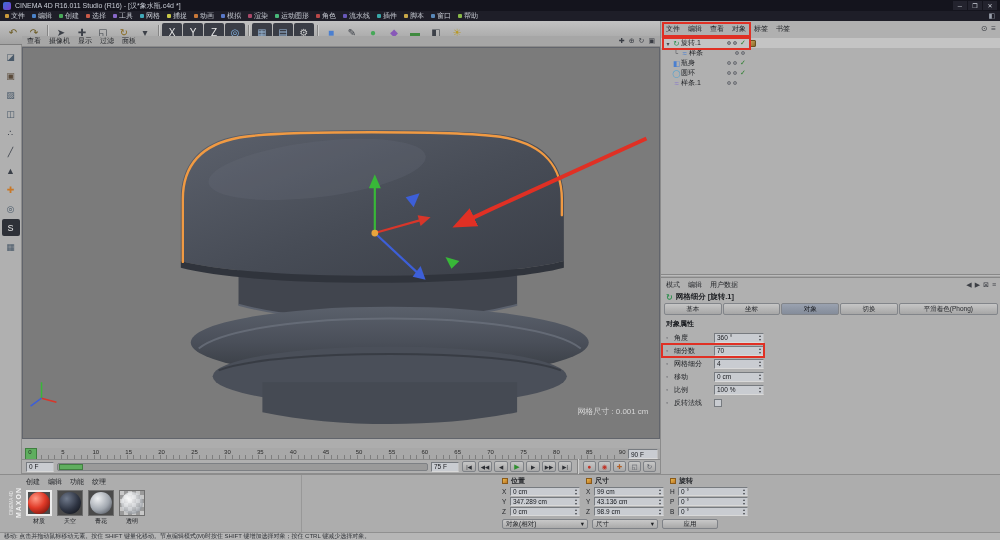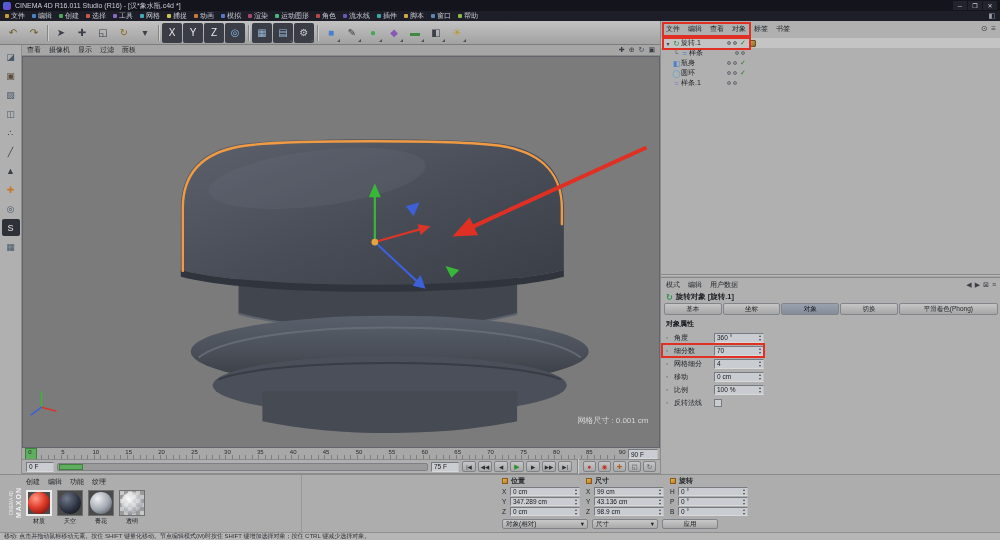--- a/index.html
+++ b/index.html
@@ -22,21 +22,21 @@
   #toolbar{position:absolute;left:0;top:21px;width:660px;height:24px;background:linear-gradient(#c2c2c2,#a2a2a2);border-bottom:1px solid #7d7d7d;display:flex;align-items:center;gap:1px;padding:0 3px;}
   .tb-btn{width:20px;height:20px;border-radius:2px;display:flex;align-items:center;justify-content:center;font-size:10px;position:relative;flex:none;}
   .tb-sep{width:1px;height:16px;background:#858585;margin:0 2px;box-shadow:1px 0 0 #cdcdcd;flex:none;}
   .tb-corner{position:absolute;right:1px;bottom:1px;width:0;height:0;border-left:3px solid transparent;border-bottom:3px solid #4d4f55;}
 
   
   #lefttools{position:absolute;left:0;top:45px;width:22px;height:429px;background:#b0b0b0;border-right:1px solid #8d8d8d;display:flex;flex-direction:column;align-items:center;padding-top:3px;gap:2px;}
   .lt-btn{width:18px;height:17px;border-radius:2px;display:flex;align-items:center;justify-content:center;font-size:9px;flex:none;}
 
   
-  #viewport{position:absolute;left:22px;top:45px;width:638px;height:403px;background:#7b7b7b;}
+  #viewport{position:absolute;left:22px;top:36px;width:638px;height:403px;background:#7b7b7b;}
   #vp-menus{position:absolute;left:0;top:0;width:638px;height:11px;background:#a6a6a6;border-bottom:1px solid #8a8a8a;display:flex;align-items:center;gap:8px;padding:0 5px;font-size:7px;color:#24262a;}
   #vp-corner{margin-left:auto;display:flex;gap:4px;font-size:7px;color:#3a3d44;}
   #vp-canvas{position:absolute;left:0;top:11px;width:638px;height:392px;border:1px solid #62656c;background:#7b7b7b;}
   #scene{width:100%;height:100%;display:block;}
 
   
   #ruler{position:absolute;left:22px;top:448px;width:638px;height:12px;background:#a8a8a8;border-bottom:1px solid #8a8a8a;overflow:hidden;}
   #ruler .minor{position:absolute;left:6px;right:44px;bottom:0;height:4px;background:repeating-linear-gradient(90deg,#7e7e7e 0 1px,transparent 1px 6.58px);}
   .tick{position:absolute;top:1px;font-size:6px;color:#2a2a2a;transform:translateX(-50%);}
   #playhead{position:absolute;left:3px;top:0;width:12px;height:12px;background:#5fae5f;border:1px solid #3f7f3f;}
@@ -610,21 +610,21 @@
           </span>
         <span id="am-corner">
             <span>◀</span>
             <span>▶</span>
             <span>⊠</span>
             <span>≡</span>
           </span>
       </div>
       <div id="am-title">
         <span id="am-obj-icon">↻</span>
-        <span>旋转对象 [旋转.1]</span>
+        <span>网格细分 [旋转.1]</span>
       </div>
       <div id="am-tabs">
           <span class="am-tab">基本</span>
           <span class="am-tab">坐标</span>
           <span class="am-tab active">对象</span>
           <span class="am-tab">切换</span>
           <span class="am-tab wide">平滑着色(Phong)</span>
         </div>
       <div id="am-section">对象属性</div>
       <div id="am-rows">

